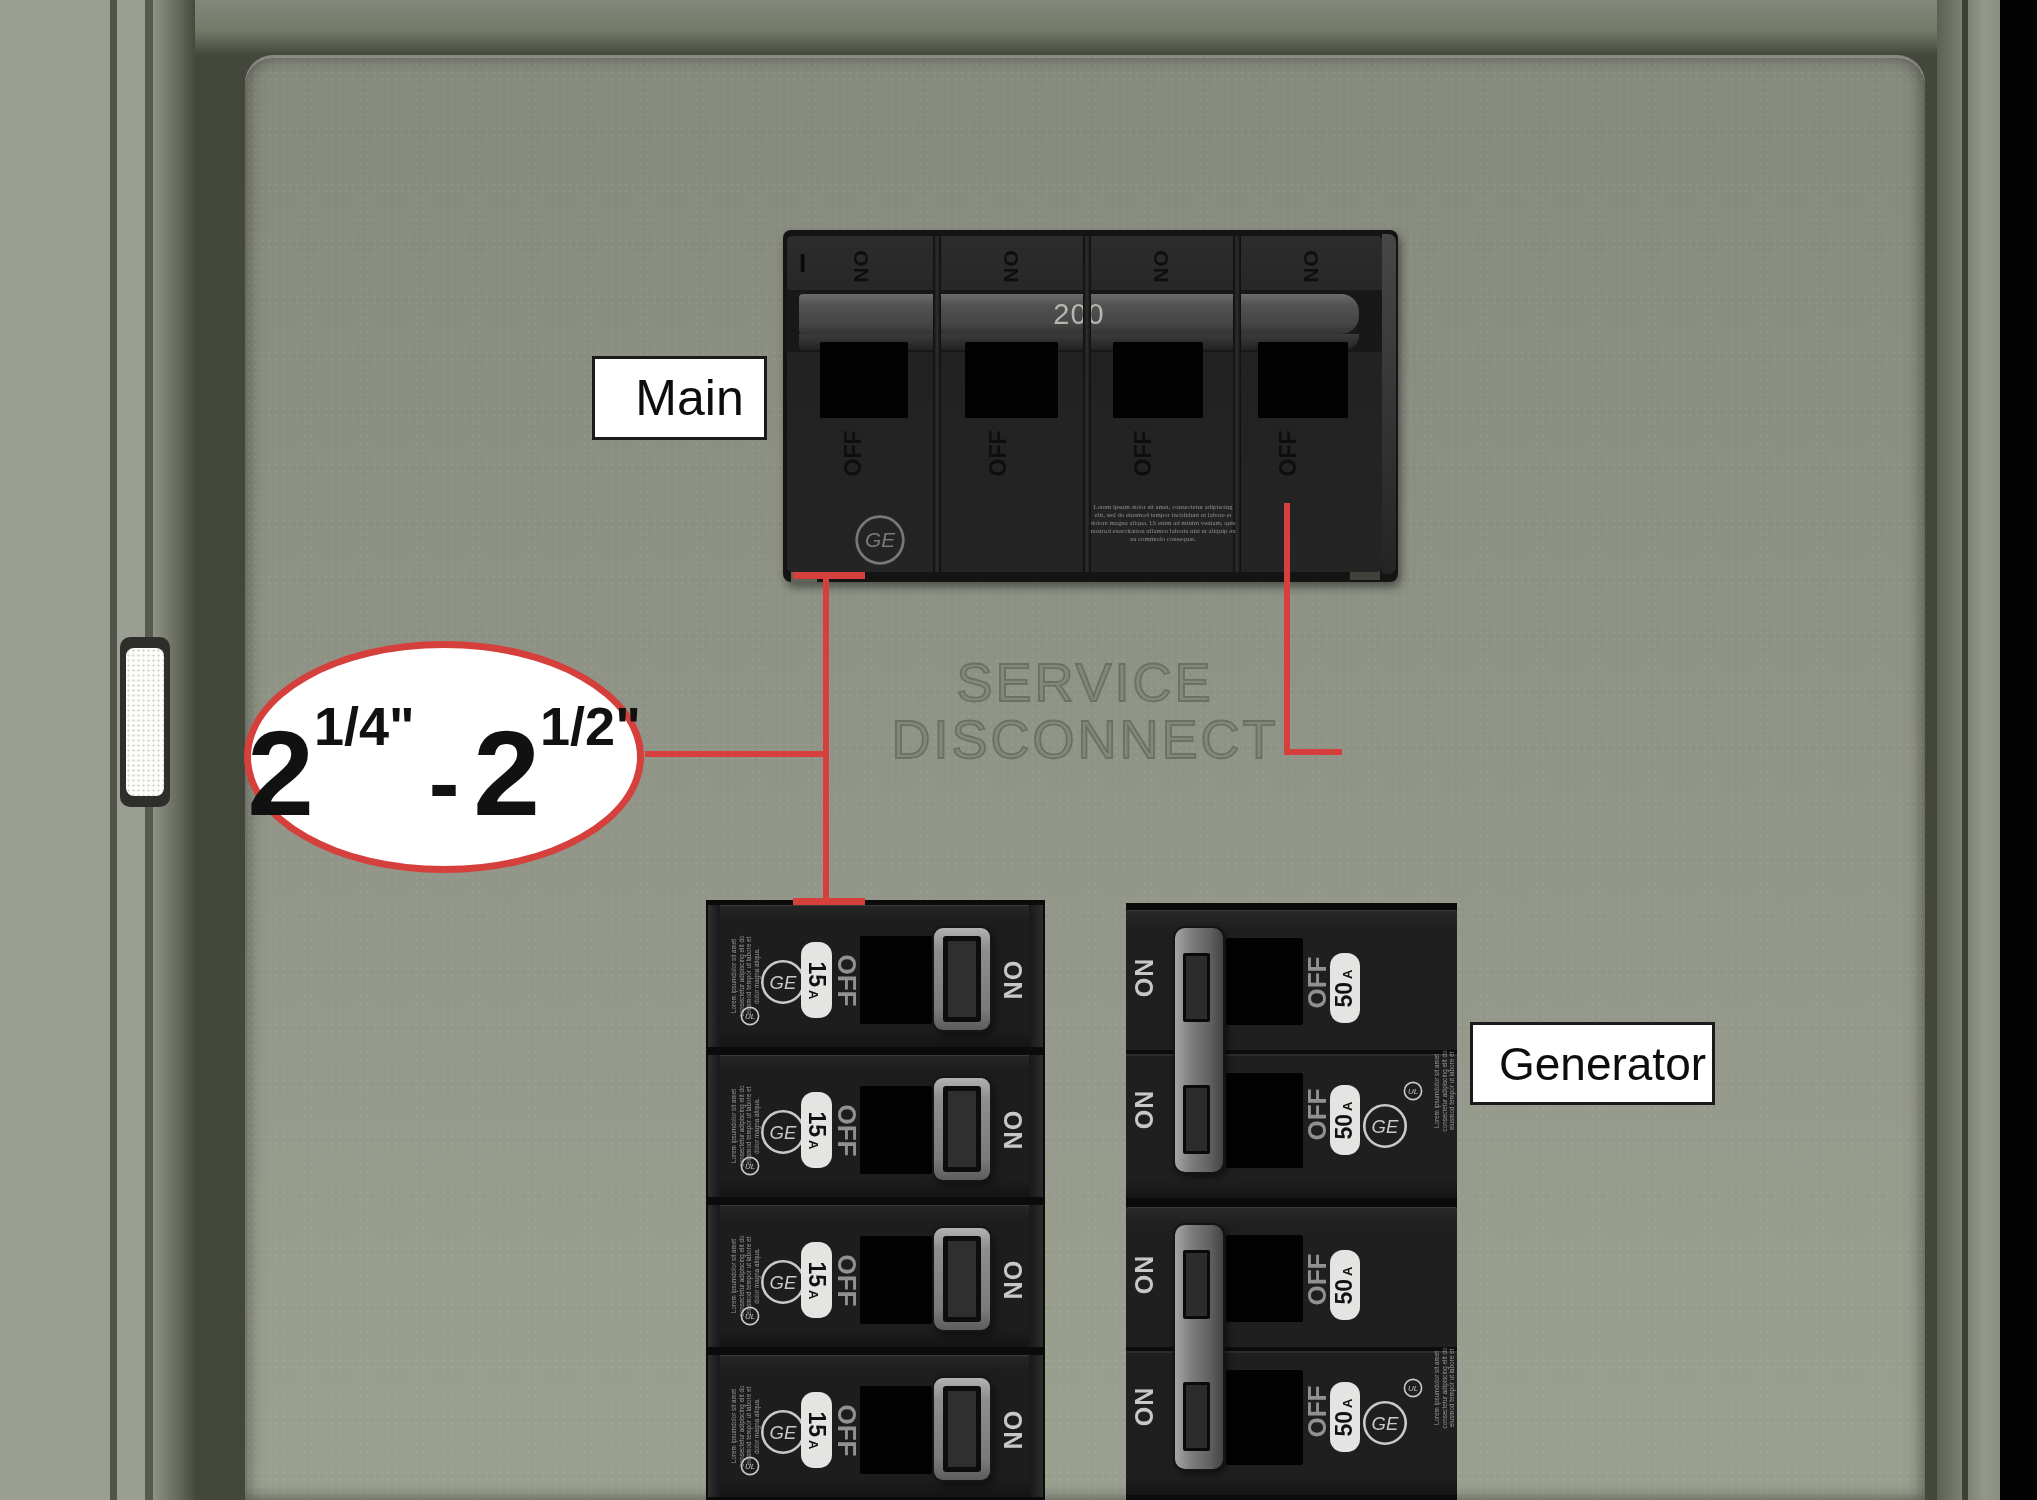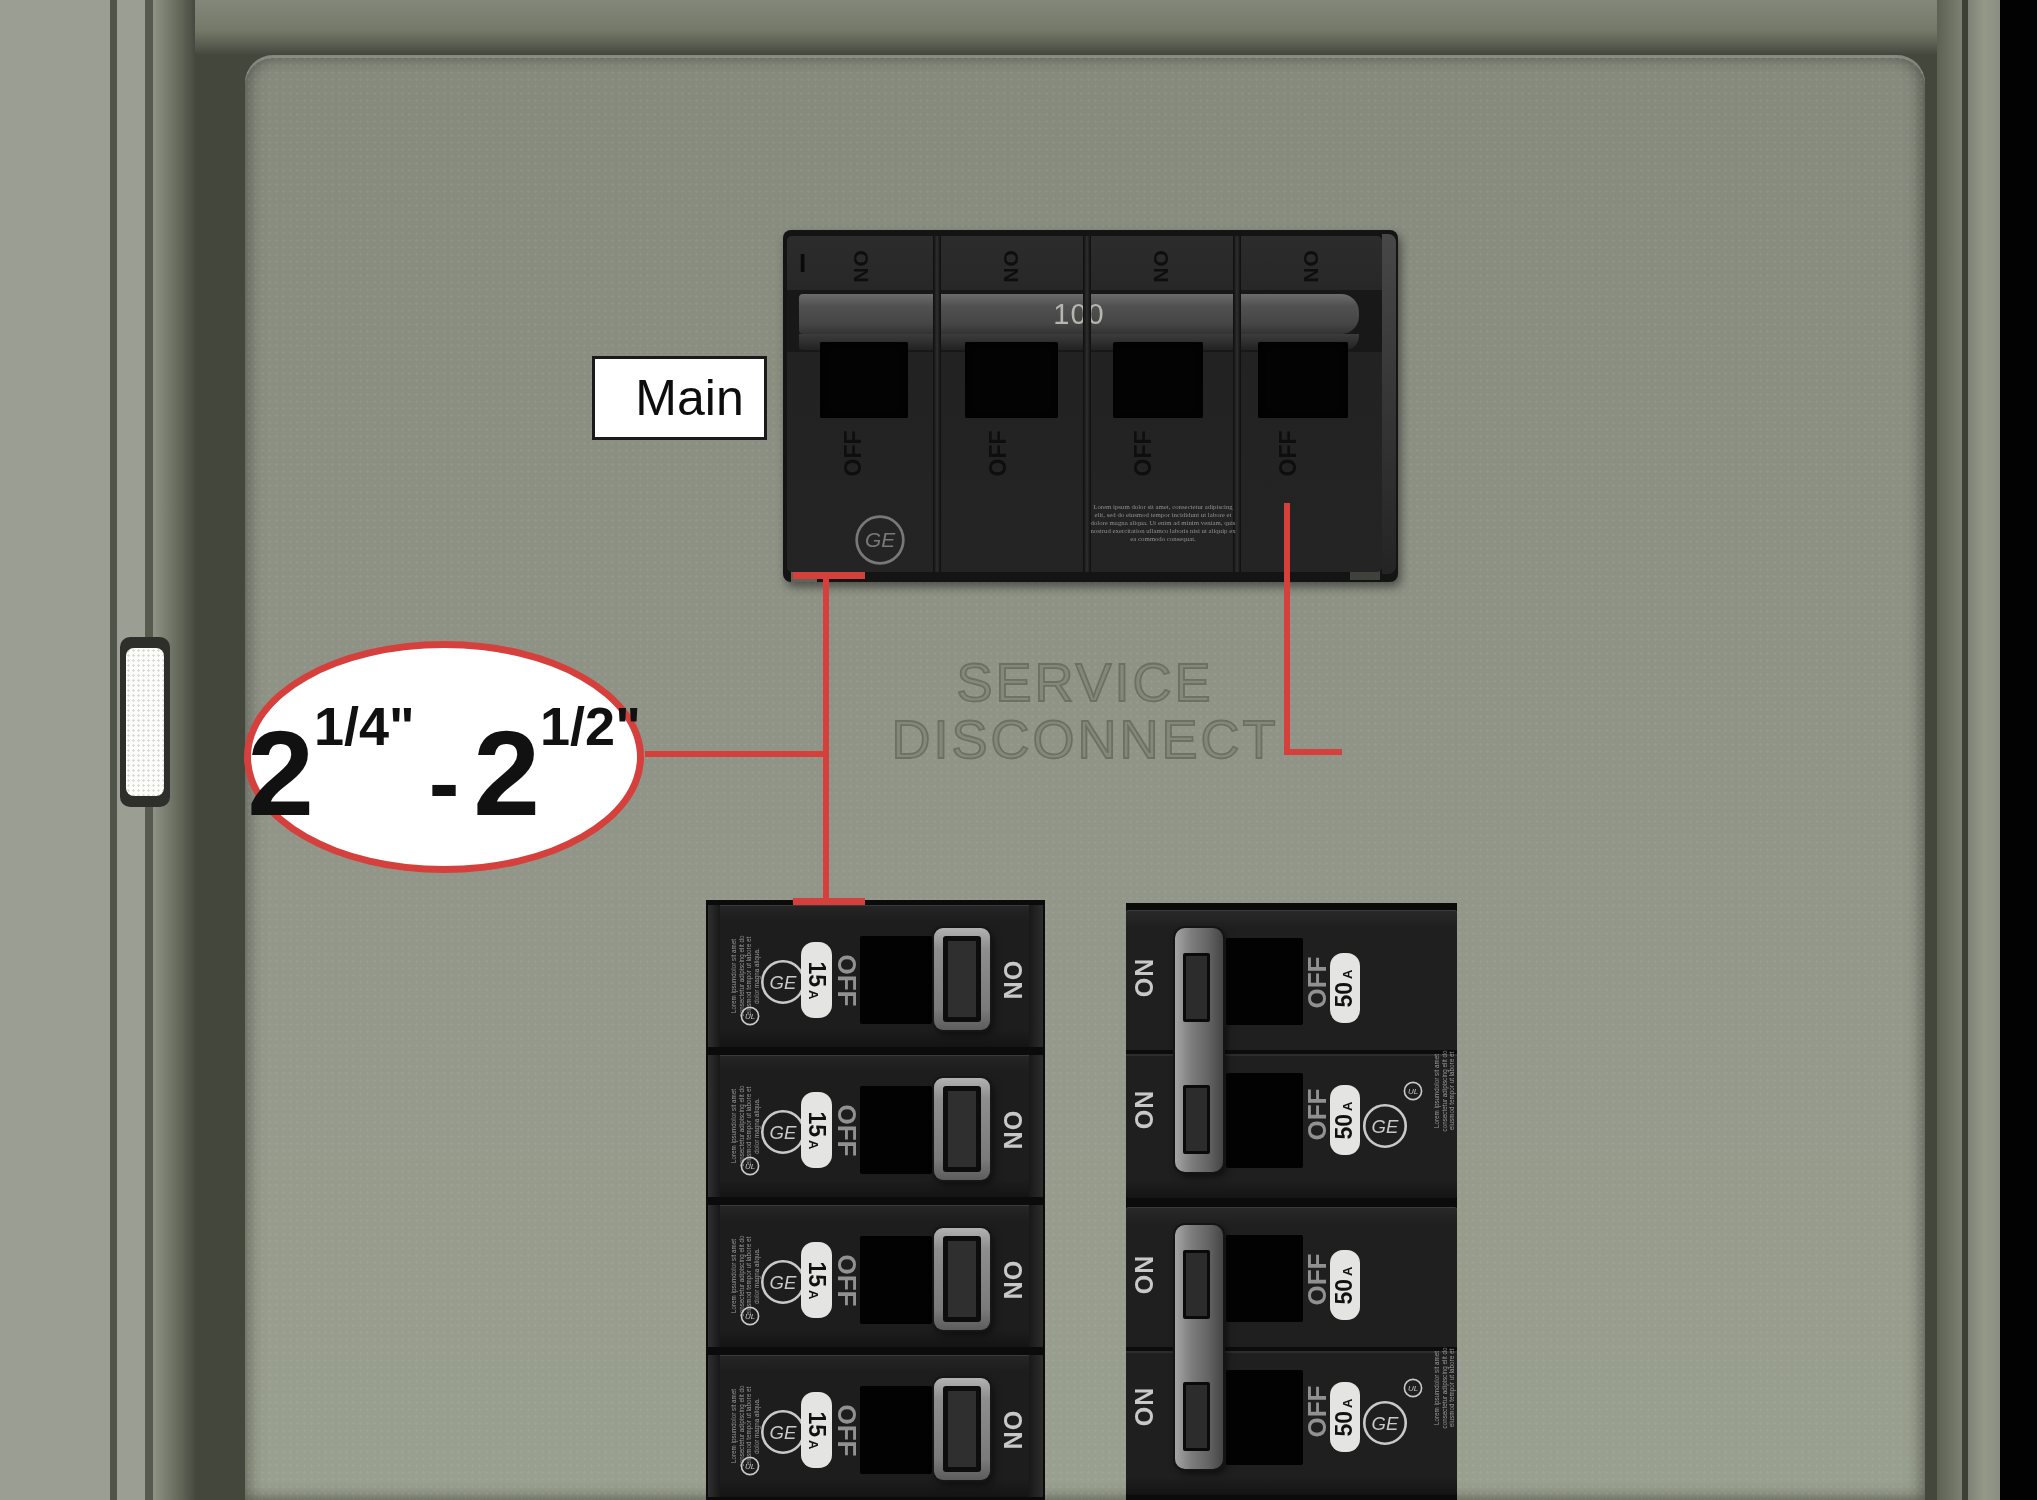--- a/index.html
+++ b/index.html
@@ -165,21 +165,21 @@
           <span>ON</span>
         </div>
       <div class="abs vt cw mb-on mb-o3">
           <span>ON</span>
         </div>
       <div class="abs vt cw mb-on mb-o4">
           <span>ON</span>
         </div>
       <div class="abs mb-recess"></div>
       <div class="abs mb-bar">
-          <span>100</span>
+          <span>200</span>
         </div>
       <div class="abs mb-lip"></div>
       <div class="abs mb-div mb-d1"></div>
       <div class="abs mb-div mb-d2"></div>
       <div class="abs mb-div mb-d3"></div>
       <div class="abs mb-win mb-w1"></div>
       <div class="abs mb-win mb-w2"></div>
       <div class="abs mb-win mb-w3"></div>
       <div class="abs mb-win mb-w4"></div>
       <div class="abs vt ccw mb-off mb-f1">
@@ -424,14 +424,15 @@
   <div class="abs ellipse ell-meas">
     <div class="meas">
       <span class="big">2</span>
         <span class="sup">1/4"</span>
         <span class="dash">-</span>
         <span class="big">2</span>
         <span class="sup">1/2"</span>
     </div>
   </div>
   <div class="abs label-box lbl-main">Main</div>
+  <div class="abs label-box lbl-gen">Generator</div>
 
 </div>
 
 </body></html>

